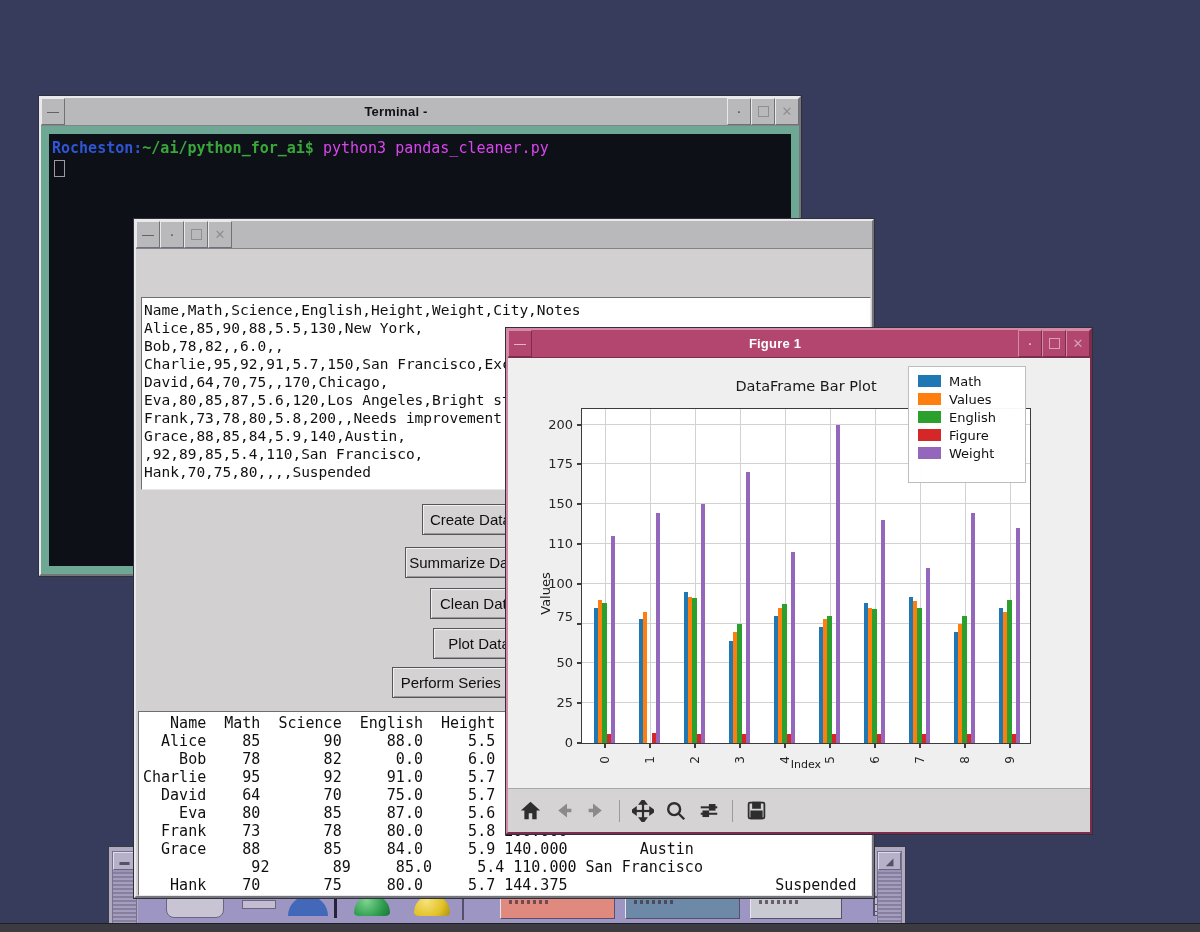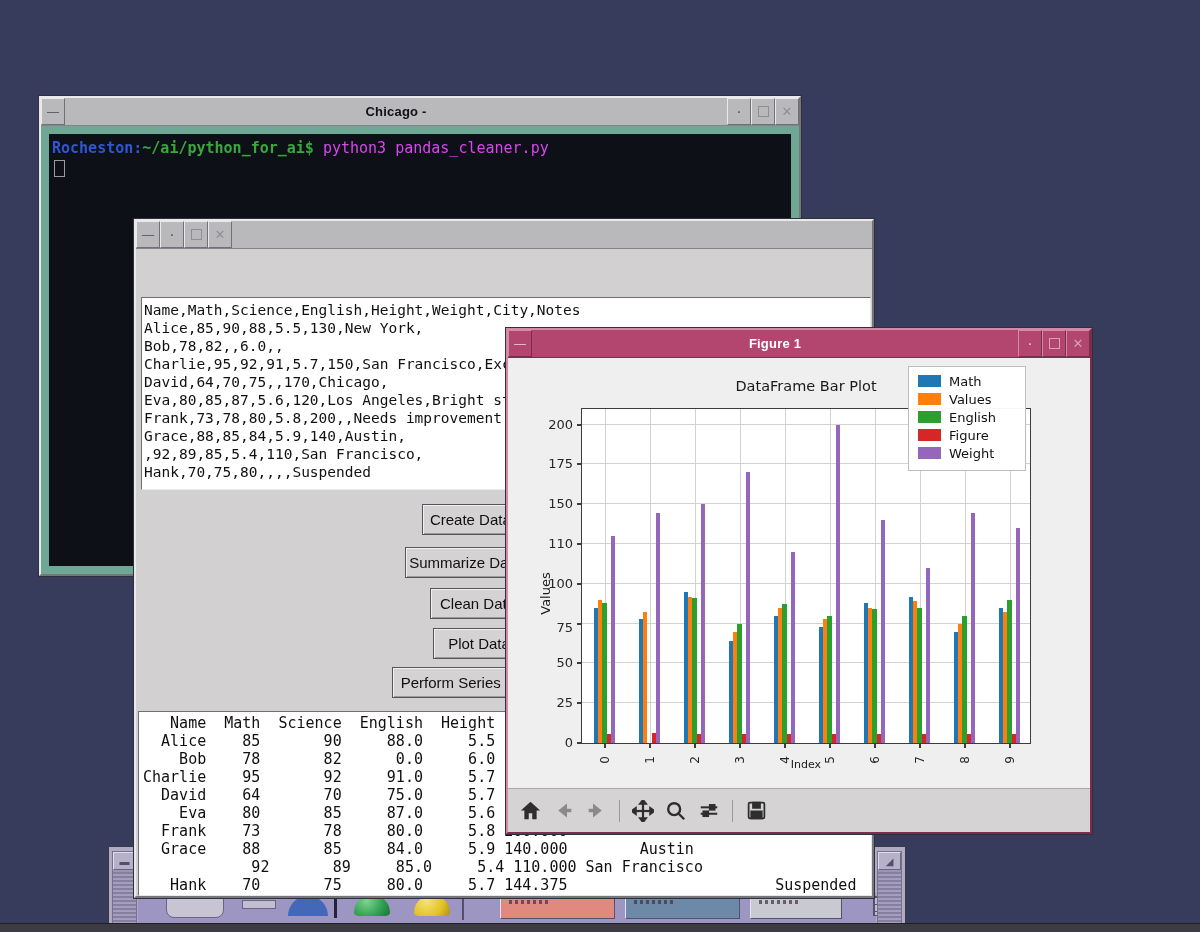--- a/index.html
+++ b/index.html
@@ -64,21 +64,21 @@
   .vgrid { position:absolute; top:0; bottom:0; width:1px; background:#d2d2d2; }
   .bar   { position:absolute; bottom:0; }
   .ytick { position:absolute; right:100%; margin-right:9px; width:32px; text-align:right;
       font-family:"DejaVu Sans", sans-serif; font-size:13px; color:#262626; height:16px; line-height:16px; }
   .ymark { position:absolute; right:100%; width:5px; height:2px; background:#3c3c3c; }
   .xmark { position:absolute; top:100%; height:5px; width:2px; background:#3c3c3c; }
   .xtick { position:absolute; top:100%; margin-top:10px; width:14px; text-align:center;
       font-family:"DejaVu Sans", sans-serif; font-size:12px; color:#262626; transform:rotate(-90deg); }
   .ylabel { position:absolute; left:16px; top:228px; font-family:"DejaVu Sans", sans-serif; font-size:13px; color:#1a1a1a; transform:rotate(-90deg); transform-origin:center; }
   .xlabel { position:absolute; left:73px; top:400px; width:450px; text-align:center; font-family:"DejaVu Sans", sans-serif; font-size:11px; color:#1a1a1a; }
-  .legend { position:absolute; left:400px; top:8px; width:118px; background:rgba(255,255,255,.96); border:1px solid #bdbdbd; padding:5px 0 8px; }
+  .legend { position:absolute; left:400px; top:8px; width:118px; background:rgba(255,255,255,.96); border:1px solid #bdbdbd; padding:5px 0 20px; }
   .legrow { display:flex; align-items:center; gap:8px; height:18px; padding:0 9px; }
   .sw { width:23px; height:12px; flex:0 0 23px; }
   .lt { font-family:"DejaVu Sans", sans-serif; font-size:13px; color:#111; }
   .fig-toolbar { flex:0 0 44px; background:#d5d3d3; border-top:1px solid #a8a8a8; display:flex; align-items:center; padding-left:10px; gap:9px; }
   .tool { width:24px; height:24px; display:flex; align-items:center; justify-content:center; }
   .tsep { width:1px; height:22px; background:#9a9a9a; margin:0 2px; }
 
   
   #back-win { position:absolute; left:108px; top:846px; width:798px; height:86px; background:#b0aac2; border:1px solid #3a3a46; border-bottom:none; }
   .bw-scroll { position:absolute; top:4px; bottom:0; width:25px; background:#9b94b2; border:1px solid #77708e; }
@@ -134,21 +134,21 @@
     <div class="bw-thumb">◢</div>
     <div class="bw-ribbed"></div>
   </div>
 </div>
 <div id="bottom-strip"></div>
 
 <div class="win" id="terminal">
   <div class="win-frame">
     <div class="titlebar">
       <div class="tb-min">—</div>
-      <div class="tb-title">Chicago -</div>
+      <div class="tb-title">Terminal -</div>
       <div class="tb-right">
         <div class="tb-box tb-dot">·</div>
         <div class="tb-box">
             <span class="tb-sq"></span>
           </div>
         <div class="tb-box tb-x">✕</div>
       </div>
     </div>
     <div class="term-body mono">
       <div class="term-line"><span class="t-host">Rocheston:</span><span class="t-path">~/ai/python_for_ai$</span><span class="t-cmd"> python3 pandas_cleaner.py</span></div>
@@ -220,21 +220,21 @@
           <div class="ymark" style="bottom: -1px;"></div>
           <div class="ytick" style="bottom: -8px;">0</div>
           <div class="hgrid" style="bottom: 39.8104px;"></div>
           <div class="ymark" style="bottom: 38.8104px;"></div>
           <div class="ytick" style="bottom: 31.8104px;">25</div>
           <div class="hgrid" style="bottom: 79.6209px;"></div>
           <div class="ymark" style="bottom: 78.6209px;"></div>
           <div class="ytick" style="bottom: 71.6209px;">50</div>
           <div class="hgrid" style="bottom: 119.431px;"></div>
           <div class="ymark" style="bottom: 118.431px;"></div>
-          <div class="ytick" style="bottom: 107px;">75</div>
+          <div class="ytick" style="bottom: 118px;">75</div>
           <div class="hgrid" style="bottom: 159.242px;"></div>
           <div class="ymark" style="bottom: 158.242px;"></div>
           <div class="ytick" style="bottom: 151.242px;">100</div>
           <div class="hgrid" style="bottom: 199.052px;"></div>
           <div class="ymark" style="bottom: 198.052px;"></div>
           <div class="ytick" style="bottom: 191.052px;">110</div>
           <div class="hgrid" style="bottom: 238.863px;"></div>
           <div class="ymark" style="bottom: 237.863px;"></div>
           <div class="ytick" style="bottom: 230.863px;">150</div>
           <div class="hgrid" style="bottom: 278.673px;"></div>

